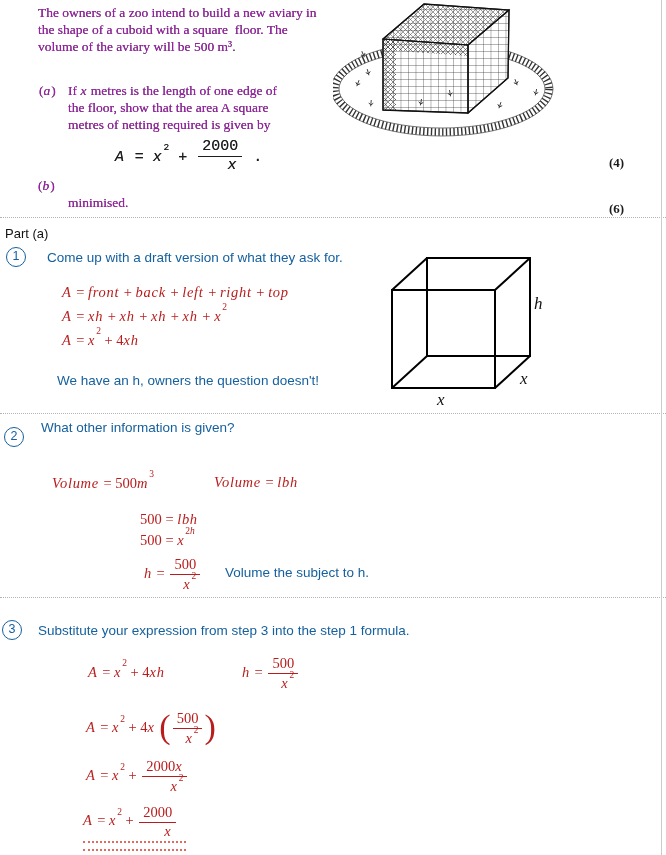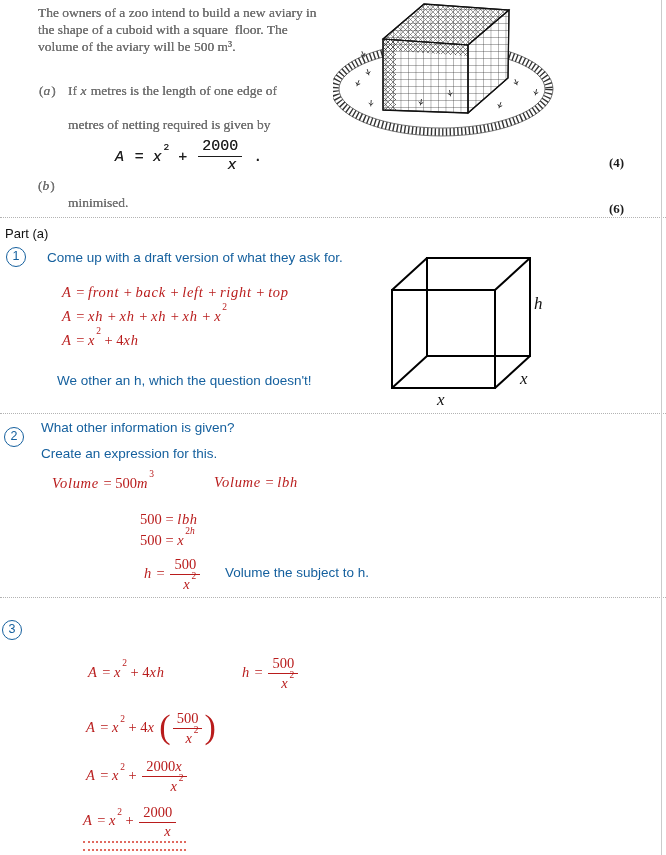--- a/index.html
+++ b/index.html
@@ -1,21 +1,21 @@
 <!DOCTYPE html>
 <html><head>
 <meta charset="utf-8">
 <style>
   html,body{margin:0;padding:0;background:#fff;}
   .page{position:relative;width:666px;height:855px;background:#ffffff;overflow:hidden;
         font-family:"Liberation Sans",sans-serif;color:#1a1a1a;}
   .abs{position:absolute;}
   
   .scanline{position:absolute;font-family:"Liberation Serif",serif;font-size:13.5px;line-height:17px;
-            color:#737373;text-shadow:0 0 0.5px rgba(40,40,40,.85);white-space:pre;}
+            color:#a21caf;text-shadow:0 0 0.5px rgba(40,40,40,.85);white-space:pre;}
   .scanline i{padding-right:1px;}
   .marks{position:absolute;font-family:"Liberation Serif",serif;font-weight:bold;font-size:13px;color:#1c1c1c;}
   
   .m{position:absolute;font-family:"Liberation Serif",serif;font-size:14.5px;color:#b91c1c;white-space:pre;}
   .m i{font-style:italic;letter-spacing:0.7px;margin-right:1px;}
   .m sup{font-size:9.5px;position:relative;top:-5px;letter-spacing:0;}
   .frac{display:inline-block;text-align:right;vertical-align:middle;margin:0 2px;}
   .fnum{display:block;padding:0 4px 1px;line-height:1.08;}
   .fden{display:block;border-top:1.3px solid currentColor;padding:1px 4px 0;line-height:1.08;}
   .bigp{font-size:235%;font-weight:300;vertical-align:middle;line-height:.85;position:relative;top:-2px;font-style:normal;}
@@ -36,20 +36,21 @@
 <body>
 
 <div class="page">
 
   <div class="scanline" style="left:38px;top:4px">The owners of a zoo intend to build a new aviary in</div>
   <div class="scanline" style="left:38px;top:21px">the shape of a cuboid with a square  floor. The</div>
   <div class="scanline" style="left:38px;top:38px">volume of the aviary will be 500 m³.</div>
 
   <div class="scanline" style="left:39px;top:82px">(<i>a</i>)</div>
   <div class="scanline" style="left:68px;top:82px">If <i>x</i> metres is the length of one edge of</div>
+  <div class="scanline" style="left:68px;top:99px">the floor, show that the area A square</div>
   <div class="scanline" style="left:68px;top:116px">metres of netting required is given by</div>
 
   <div class="m scan-math" style="left:115px;top:139px"><i>A</i> = <i>x</i><sup>2</sup> + <span class="frac"><span class="fnum">2000</span><span class="fden"><i>x</i></span></span> .</div>
 
   <div class="scanline" style="left:38px;top:177px">(<i>b</i>)</div>
   <div class="scanline" style="left:68px;top:194px">minimised.</div>
 
   <div class="marks" style="left:609px;top:155px">(4)</div>
   <div class="marks" style="left:609px;top:201px">(6)</div>
 
@@ -100,47 +101,47 @@
 
   <div class="part-label" style="left:5px;top:226px">Part (a)</div>
 
   <div class="step-badge" style="left:6px;top:247px">1</div>
   <div class="blue" style="left:47px;top:249px">Come up with a draft version of what they ask for.</div>
 
   <div class="m" style="left:62px;top:284px"><i>A</i> = <i>front</i> + <i>back</i> + <i>left</i> + <i>right</i> + <i>top</i></div>
   <div class="m" style="left:62px;top:307px"><i>A</i> = <i>xh</i> + <i>xh</i> + <i>xh</i> + <i>xh</i> + <i>x</i><sup>2</sup></div>
   <div class="m" style="left:62px;top:331px"><i>A</i> = <i>x</i><sup>2</sup> + 4<i>xh</i></div>
 
-  <div class="blue" style="left:57px;top:372px">We other an h, which the question doesn't!</div>
+  <div class="blue" style="left:57px;top:372px">We have an h, owners the question doesn't!</div>
 
   <svg class="abs" style="left:385px;top:250px" width="170" height="160" viewBox="0 0 170 160">
     <g fill="none" stroke="#000" stroke-width="2" stroke-linejoin="miter">
       <path d="M7 40 H110 V138 H7 Z"></path>
       <path d="M42 8 H145 V106 H42 Z"></path>
       <path d="M7 40 L42 8 M110 40 L145 8 M110 138 L145 106 M7 138 L42 106"></path>
     </g>
   </svg>
   <span class="cube-label" style="left:534px;top:294px">h</span>
   <span class="cube-label" style="left:520px;top:369px">x</span>
   <span class="cube-label" style="left:437px;top:390px">x</span>
 
   <div class="step-badge" style="left:4px;top:427px">2</div>
   <div class="blue" style="left:41px;top:419px">What other information is given?</div>
-  <div class="blue" style="left:41px;top:445px">Create an expression for this.</div>
 
   <div class="m" style="left:52px;top:474px"><i>Volume</i> = 500<i>m</i><sup>3</sup></div>
   <div class="m" style="left:214px;top:474px"><i>Volume</i> = <i>lbh</i></div>
 
   <div class="m" style="left:140px;top:511px">500 = <i>lbh</i></div>
   <div class="m" style="left:140px;top:531px">500 = <i>x</i><sup>2<i>h</i></sup></div>
   <div class="m" style="left:144px;top:557px"><i>h</i> = <span class="frac"><span class="fnum">500</span><span class="fden"><i>x</i><sup>2</sup></span></span></div>
 
   <div class="blue" style="left:225px;top:564px">Volume the subject to h.</div>
 
   <div class="step-badge" style="left:2px;top:620px">3</div>
+  <div class="blue" style="left:38px;top:622px">Substitute your expression from step 3 into the step 1 formula.</div>
 
   <div class="m" style="left:88px;top:663px"><i>A</i> = <i>x</i><sup>2</sup> + 4<i>xh</i></div>
   <div class="m" style="left:242px;top:656px"><i>h</i> = <span class="frac"><span class="fnum">500</span><span class="fden"><i>x</i><sup>2</sup></span></span></div>
 
   <div class="m" style="left:86px;top:711px"><i>A</i> = <i>x</i><sup>2</sup> + 4<i>x</i> <span class="bigp">(</span><span class="frac"><span class="fnum">500</span><span class="fden"><i>x</i><sup>2</sup></span></span><span class="bigp">)</span></div>
   <div class="m" style="left:86px;top:759px"><i>A</i> = <i>x</i><sup>2</sup> + <span class="frac"><span class="fnum">2000<i>x</i></span><span class="fden"><i>x</i><sup>2</sup></span></span></div>
   <div class="m" style="left:83px;top:805px"><i>A</i> = <i>x</i><sup>2</sup> + <span class="frac"><span class="fnum">2000</span><span class="fden"><i>x</i></span></span></div>
 
   <div class="red-underline" style="left:83px;top:841px;width:103px"></div>
 

